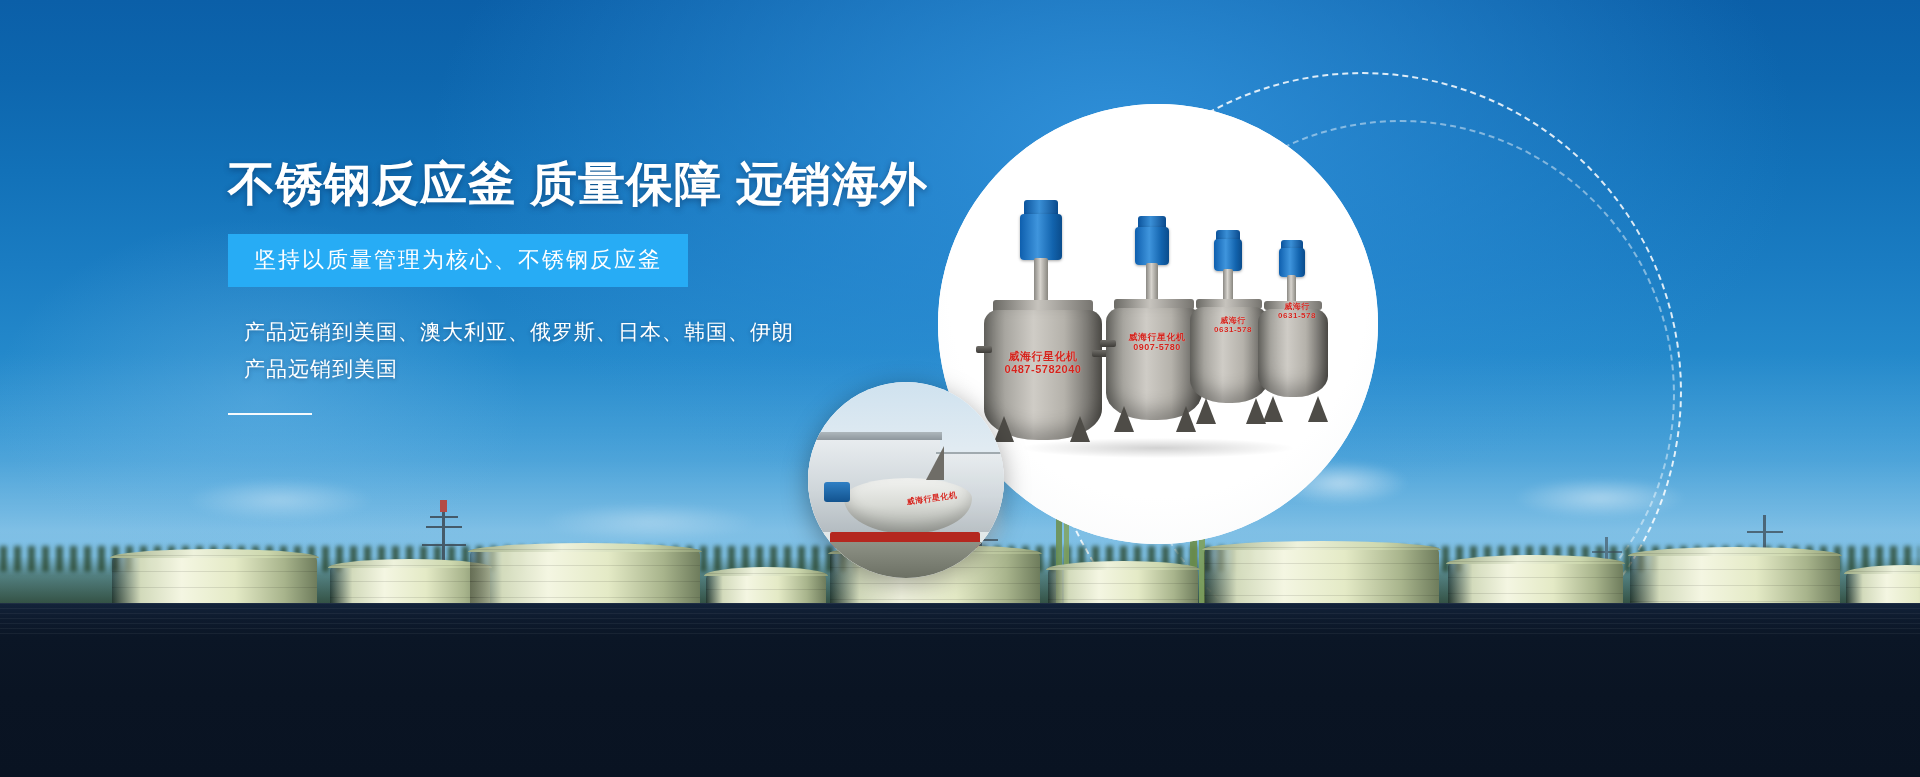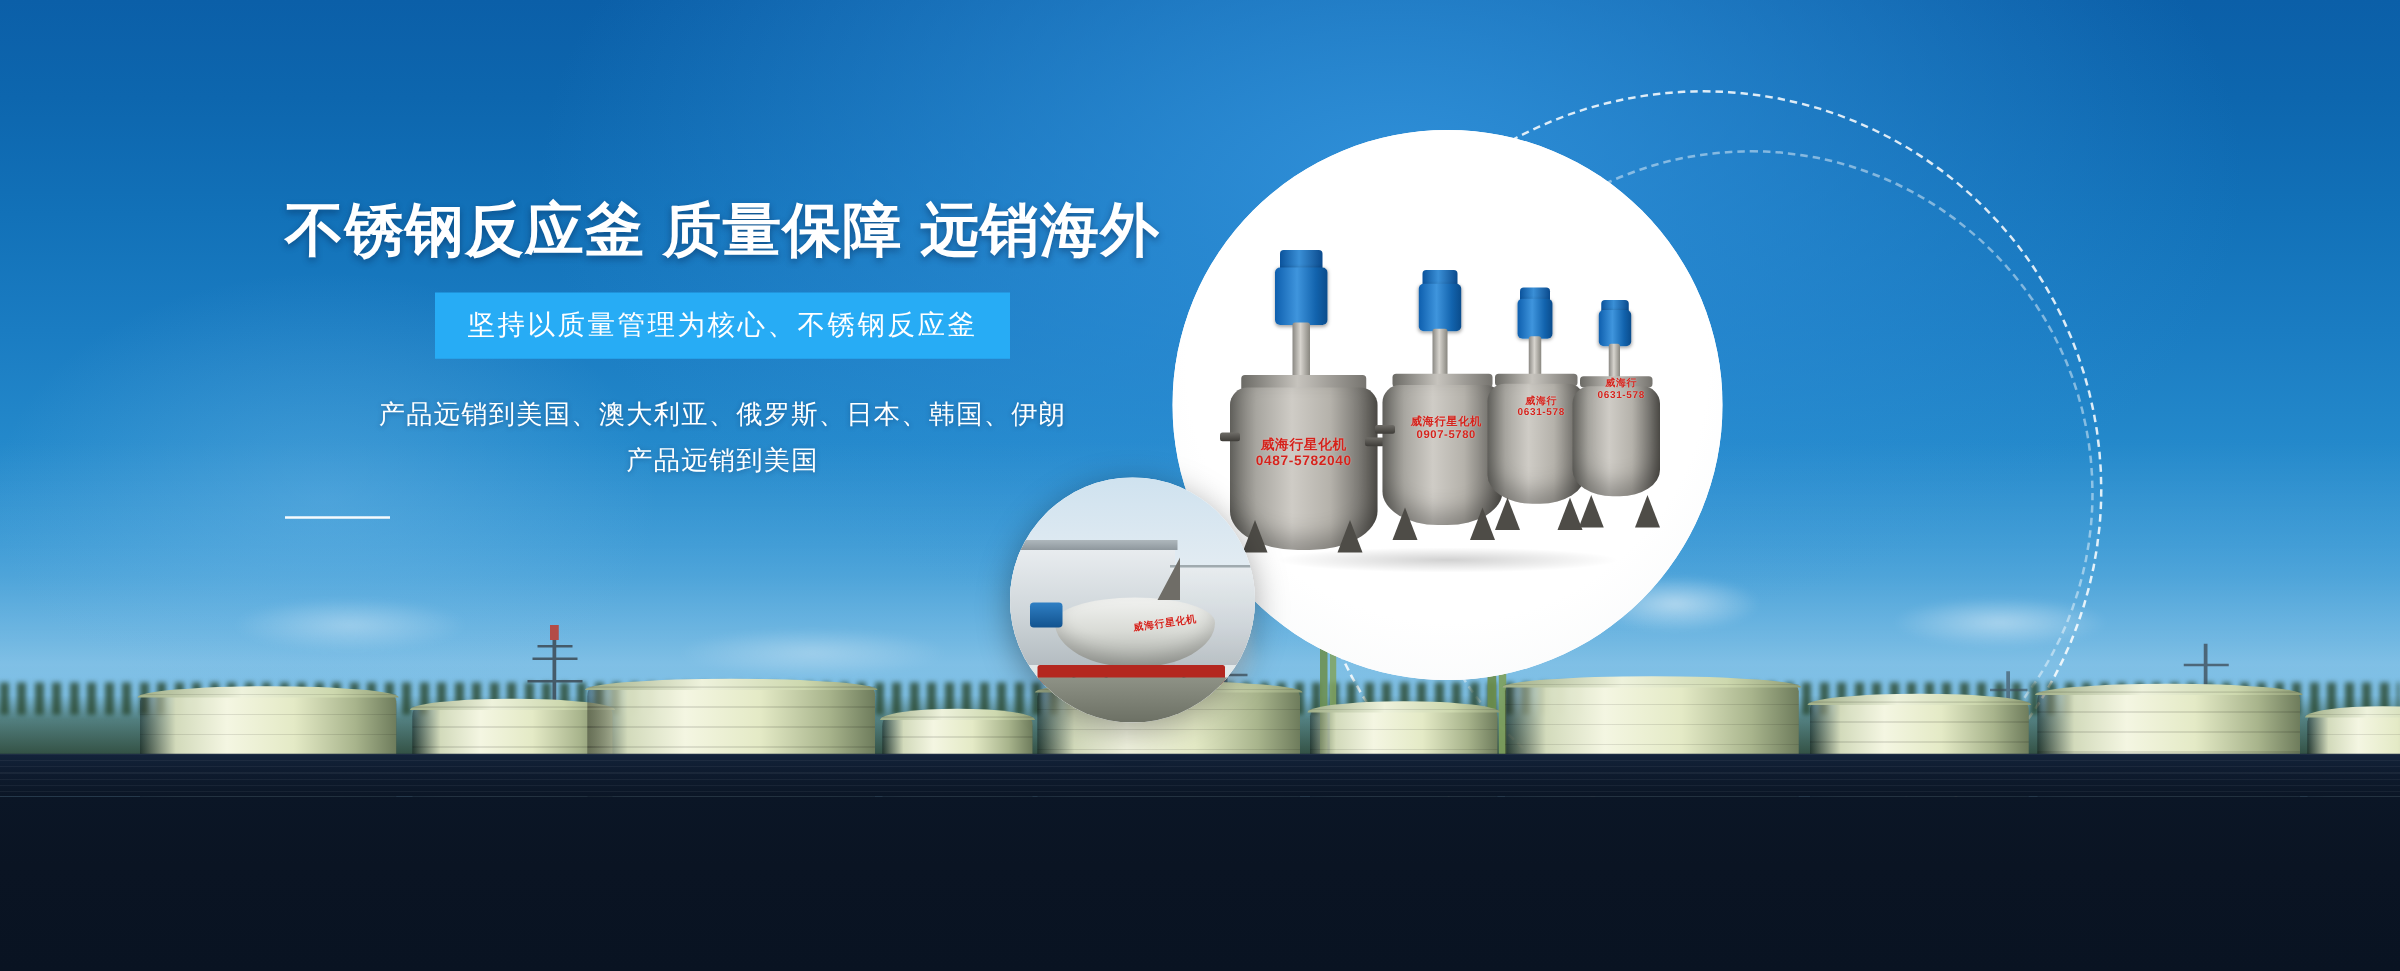--- a/index.html
+++ b/index.html
@@ -171,38 +171,38 @@
     position:absolute;border-radius:50%/36% 36% 64% 64%;
     background:linear-gradient(180deg,#f2f3f1 0%,#d9dbd6 48%,#a9aca6 100%);
     box-shadow:inset 0 -8px 14px rgba(0,0,0,.18);
   }
   .fac-truck{position:absolute;background:#b4271f;border-radius:2px;}
   .fac-wheel{position:absolute;width:14px;height:14px;border-radius:50%;background:#14181b;}
   .fac-ground{position:absolute;left:0;right:0;bottom:0;background:linear-gradient(180deg,#8e9286,#6c7064);}
   .fac-motor{position:absolute;border-radius:3px;background:linear-gradient(180deg,#2f7fc4,#12538f);}
 
   
-  .copy{position:absolute;left:228px;top:158px;width:700px;text-align:center;}
+  .copy{position:absolute;left:228px;top:158px;width:700px;}
   .headline{
     font-size:47px;font-weight:bold;color:#ffffff;letter-spacing:1px;line-height:1.1;
     text-shadow:0 2px 6px rgba(0,30,70,.45);
     white-space:nowrap;
   }
   .ribbon{
     display:inline-block;margin-top:24px;
     background:#27acf5;color:#ffffff;
     font-size:22px;letter-spacing:2px;
     padding:11px 26px 12px 26px;
     white-space:nowrap;
   }
   .para{
     margin-top:26px;color:#ffffff;font-size:21px;line-height:1.78;
     letter-spacing:1px;text-shadow:0 1px 4px rgba(0,30,70,.35);
   }
-  .para div{white-space:nowrap;}
+  .para div{white-space:nowrap;margin-left:16px;}
   .rule{
     margin-top:26px;width:84px;height:2px;background:#ffffff;opacity:.95;
   }
 </style>
 </head>
 <body>
 
 <div id="stage">
 
   <div class="sky"></div>

